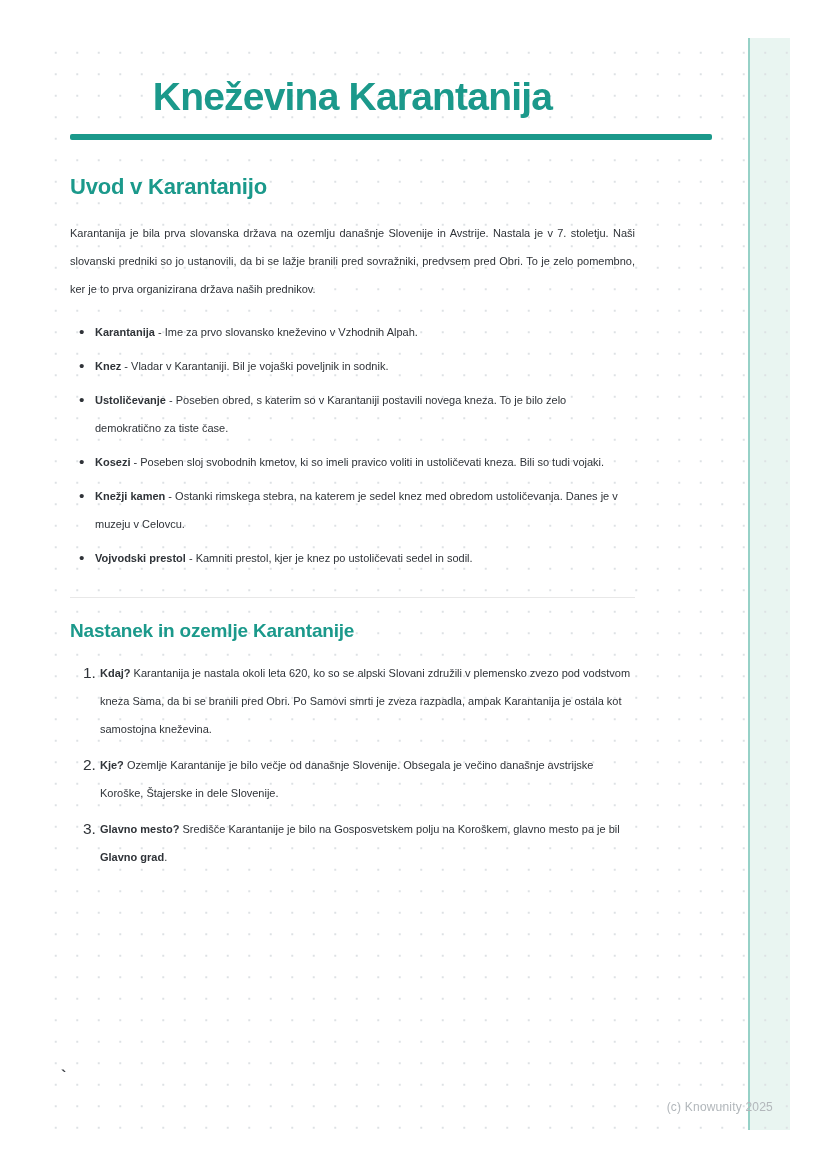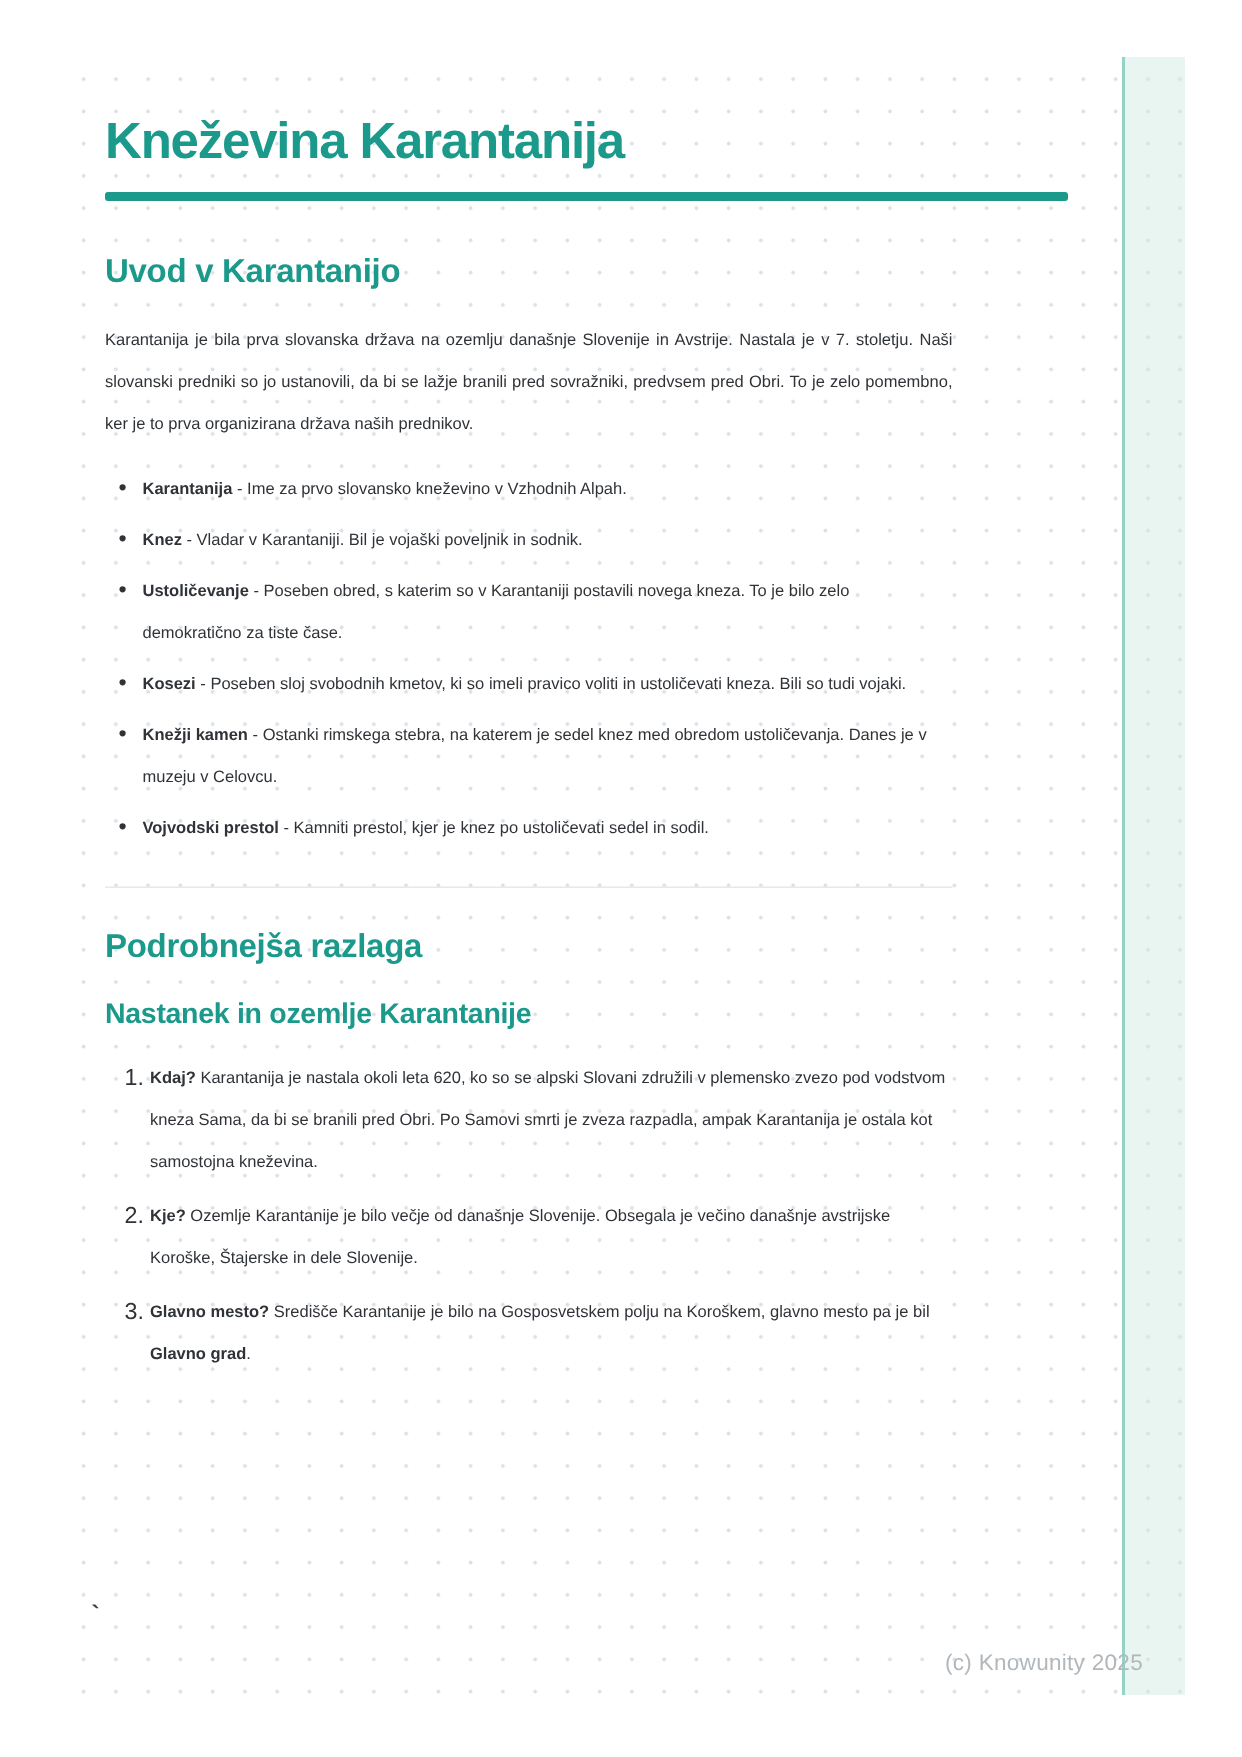--- a/index.html
+++ b/index.html
@@ -31,26 +31,27 @@
     position:absolute;left:748px;top:38px;width:42px;height:1092px;
     background:var(--strip-bg);
     border-left:2px solid var(--strip-border);
     z-index:0;
   }
   .content{
     position:absolute;left:70px;top:0;width:565px;z-index:2;
   }
   .doc-title{
     margin-top:76px;
-    font-size:34px;
+    font-size:39px;
     font-weight:700;
     letter-spacing:-0.8px;
     line-height:1.1;
     color:var(--accent);
     white-space:nowrap;
+    text-align:center;
   }
   .title-rule{
     margin-top:15px;
     width:642px;height:6px;
     background:var(--accent);
     border-radius:2px;
   }
   .h2{
     margin-top:34px;
     font-size:22px;
@@ -101,22 +102,22 @@
     width:565px;height:0;
     border-top:1px solid var(--divider);
   }
   .ordered{margin-top:17px;}
   .ordered .list-row + .list-row{margin-top:8px;}
   .stray-mark{
     position:absolute;left:61px;top:1068px;z-index:2;
     font-size:16px;font-weight:700;color:#3a3e44;
   }
   .footer-credit{
-    position:absolute;top:1100px;right:66px;z-index:3;
-    font-size:15px;
+    position:absolute;top:1100px;right:55px;z-index:3;
+    font-size:12px;
     color:var(--muted);
     letter-spacing:0.2px;
   }
 </style>
 </head>
 <body>
 
 <div class="side-strip"></div>
 <div class="dot-grid"></div>
 
@@ -151,21 +152,20 @@
       <p class="body-text row-text"><strong>Knežji kamen</strong><span> - </span><span>Ostanki rimskega stebra, na katerem je sedel knez med obredom ustoličevanja. Danes je v muzeju v Celovcu.</span></p>
     </div>
     <div class="list-row">
       <span class="bullet-marker">•</span>
       <p class="body-text row-text"><strong>Vojvodski prestol</strong><span> - </span><span>Kamniti prestol, kjer je knez po ustoličevati sedel in sodil.</span></p>
     </div>
   </div>
 
   <div class="divider"></div>
 
-  <h2 class="h2 details-heading">Podrobnejša razlaga</h2>
   <h3 class="h3">Nastanek in ozemlje Karantanije</h3>
 
   <div class="list ordered">
     <div class="list-row">
       <span class="num-marker">1.</span>
       <p class="body-text row-text"><strong>Kdaj?</strong><span> Karantanija je nastala okoli leta 620, ko so se alpski Slovani združili v plemensko zvezo pod vodstvom kneza Sama, da bi se branili pred Obri. Po Samovi smrti je zveza razpadla, ampak Karantanija je ostala kot samostojna kneževina.</span></p>
     </div>
     <div class="list-row">
       <span class="num-marker">2.</span>
       <p class="body-text row-text"><strong>Kje?</strong><span> Ozemlje Karantanije je bilo večje od današnje Slovenije. Obsegala je večino današnje avstrijske Koroške, Štajerske in dele Slovenije.</span></p>

